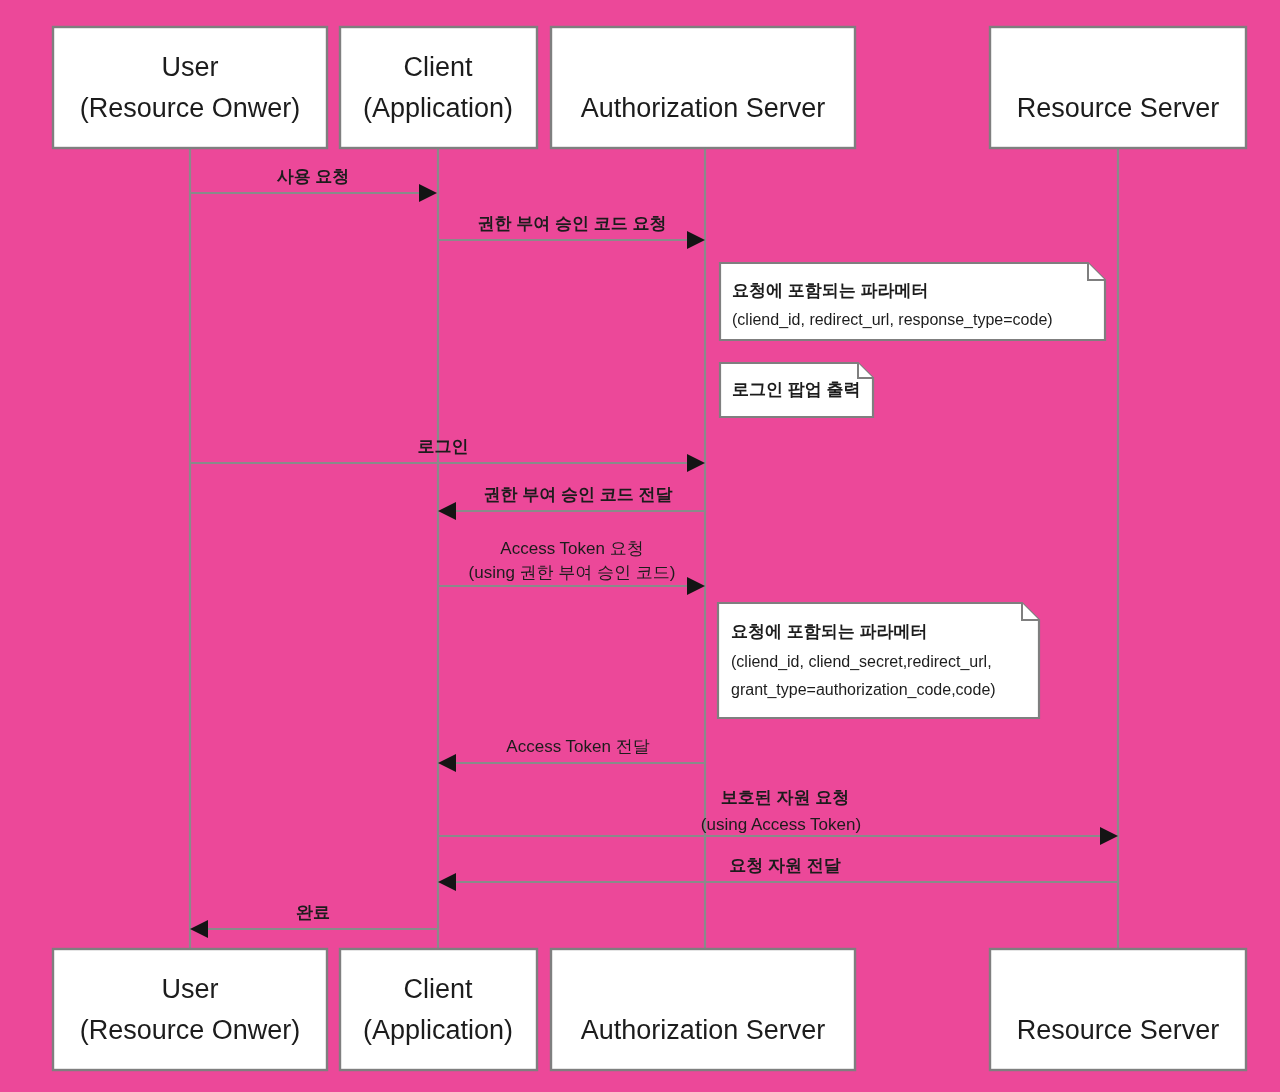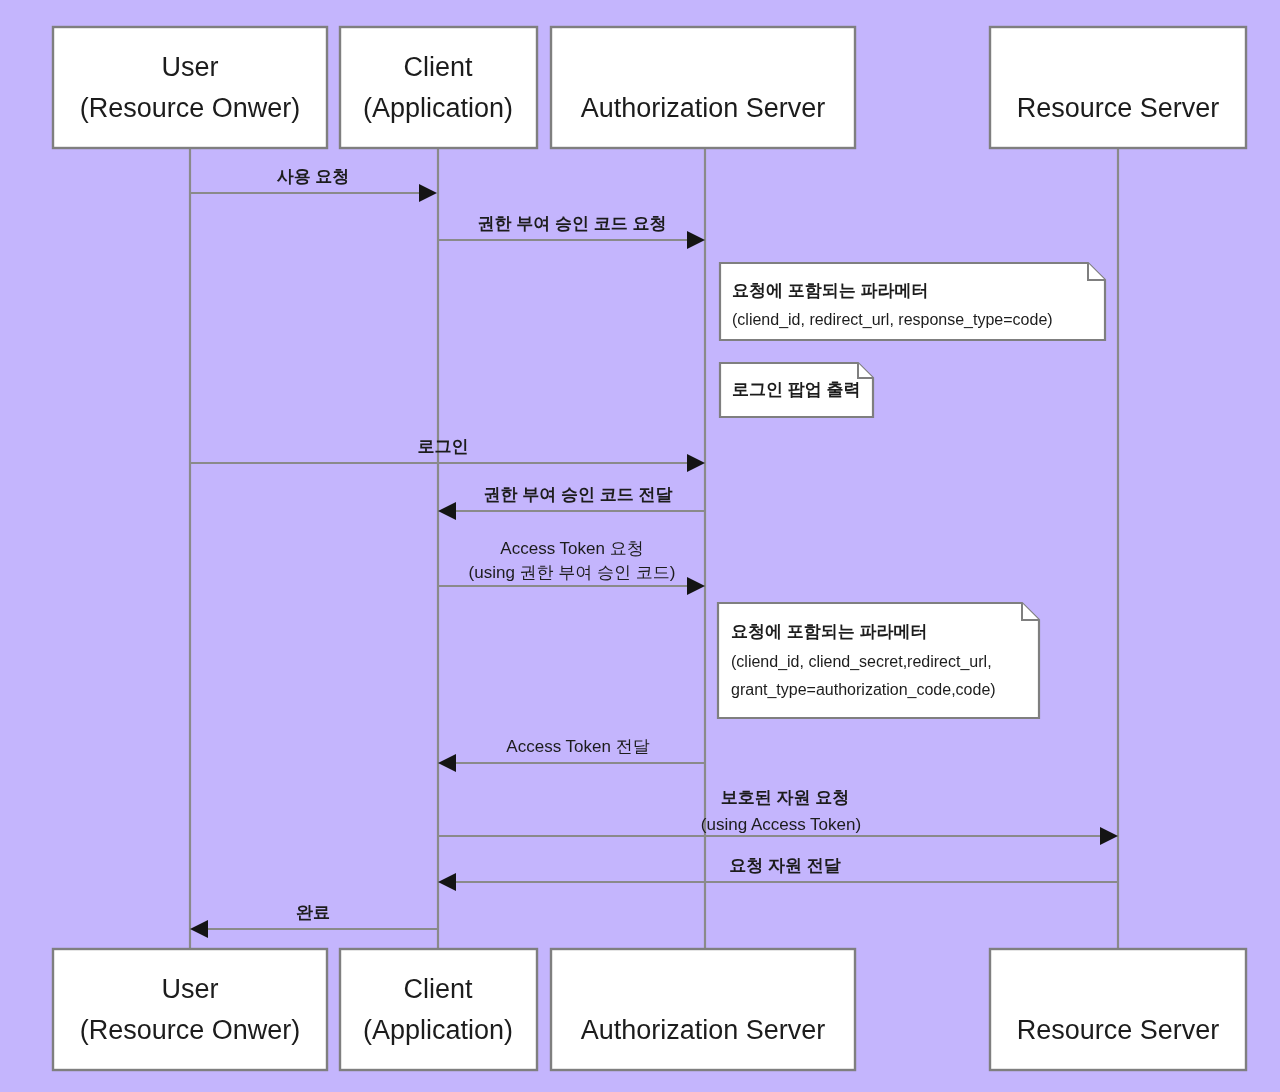--- a/index.html
+++ b/index.html
@@ -10,21 +10,21 @@
   body {
     width: 1280px;
     height: 1092px;
     font-family: "Liberation Sans", "DejaVu Sans", sans-serif;
     overflow: hidden;
   }
   #diagram-root {
     position: relative;
     width: 1280px;
     height: 1092px;
-    background: #c4b5fd;
+    background: #ec4899;
   }
   svg#seq-svg {
     display: block;
     width: 1280px;
     height: 1092px;
   }
   .lifeline-box {
     fill: #ffffff;
     stroke: #7f7f7f;
     stroke-width: 2.4;

